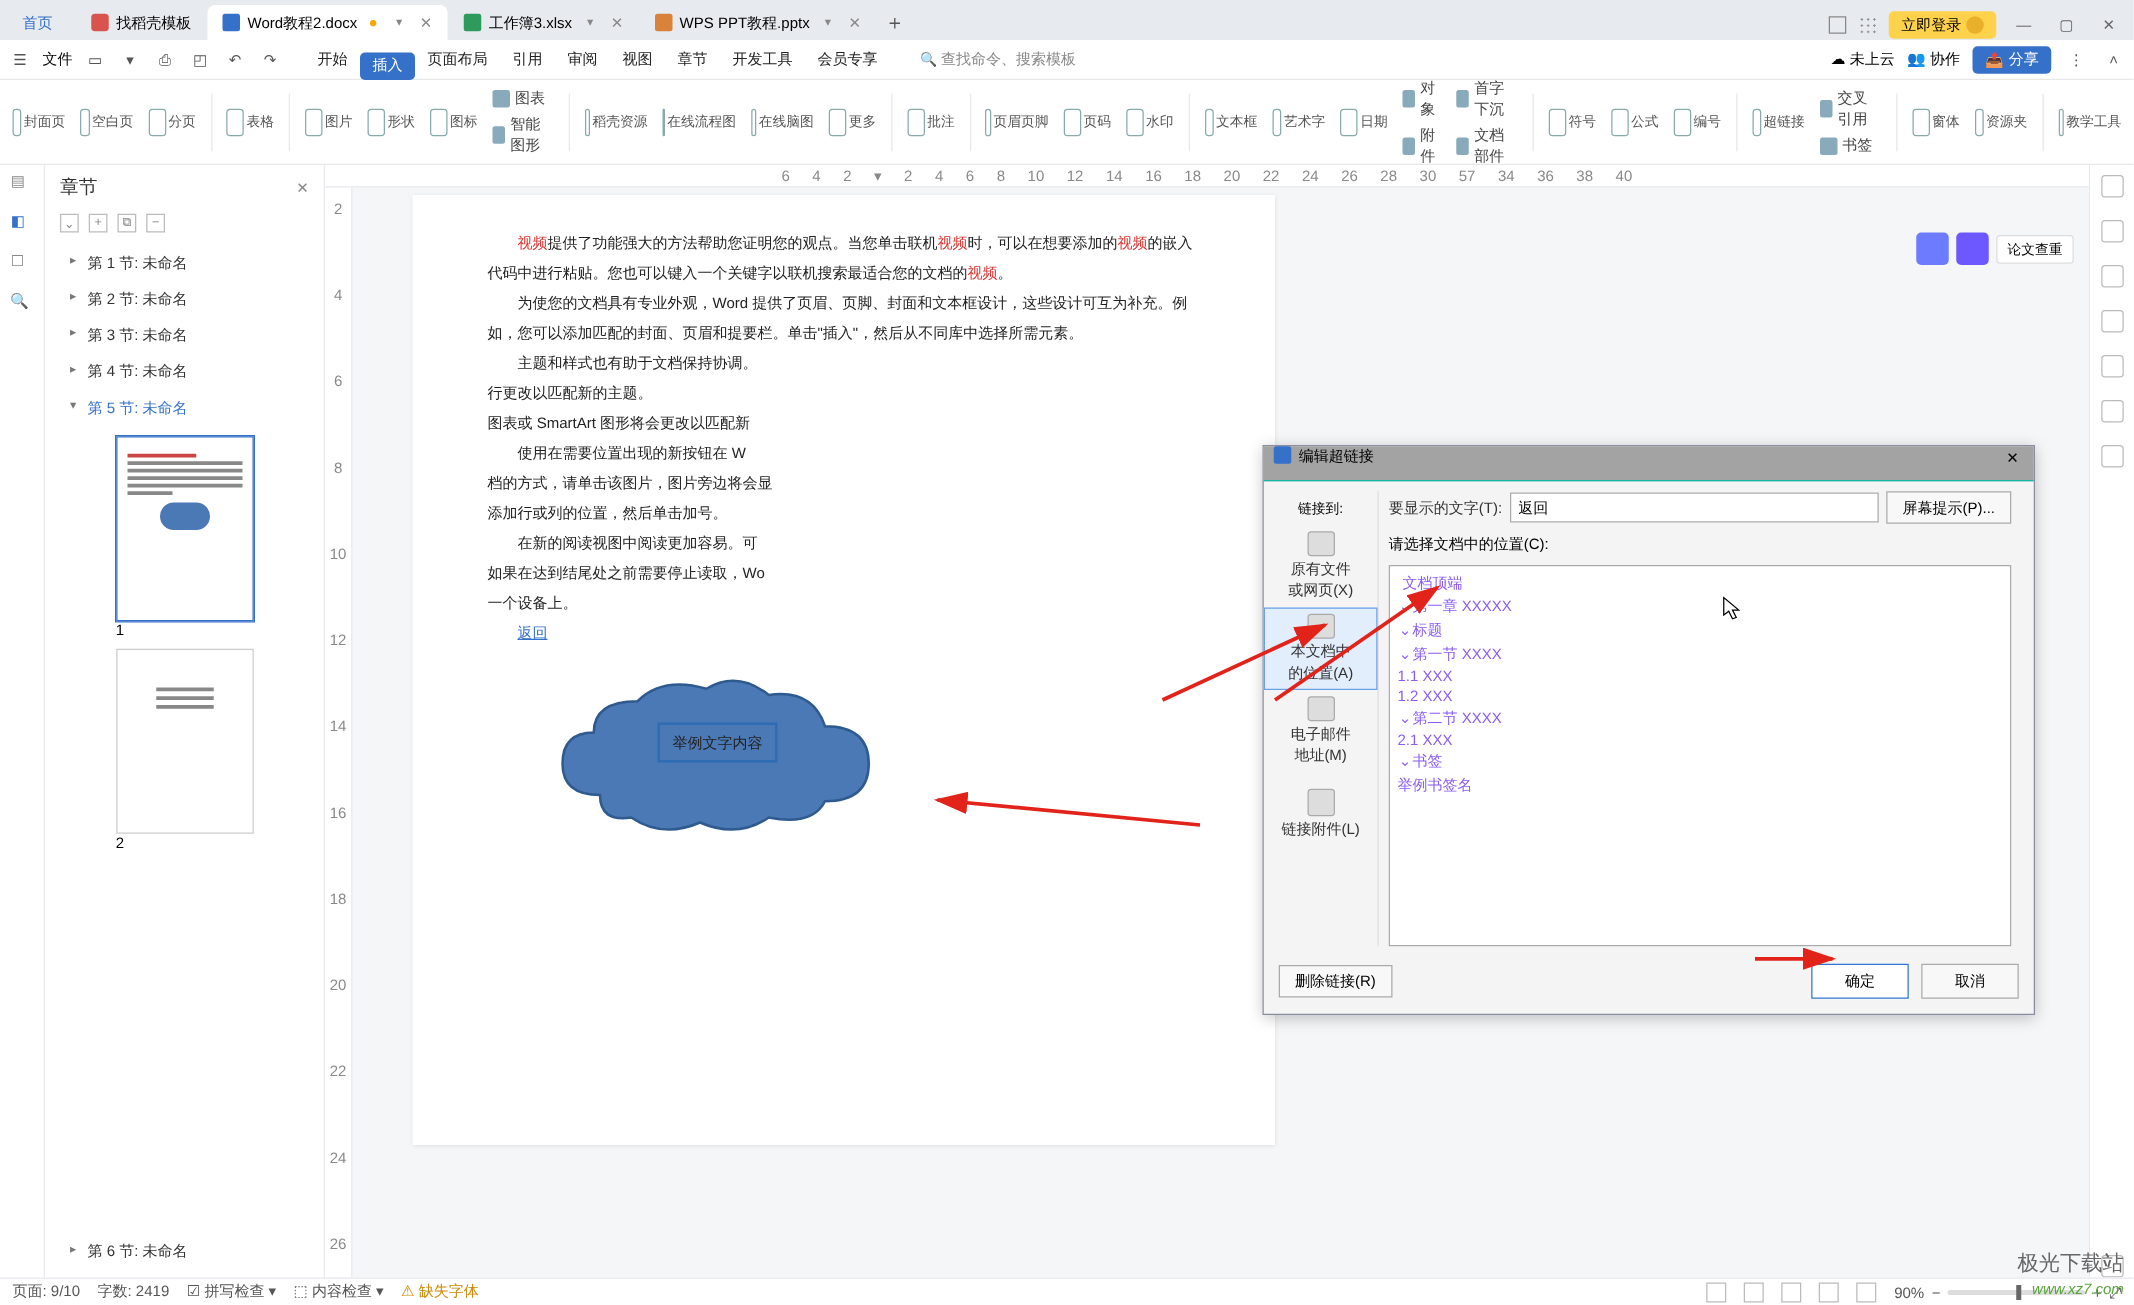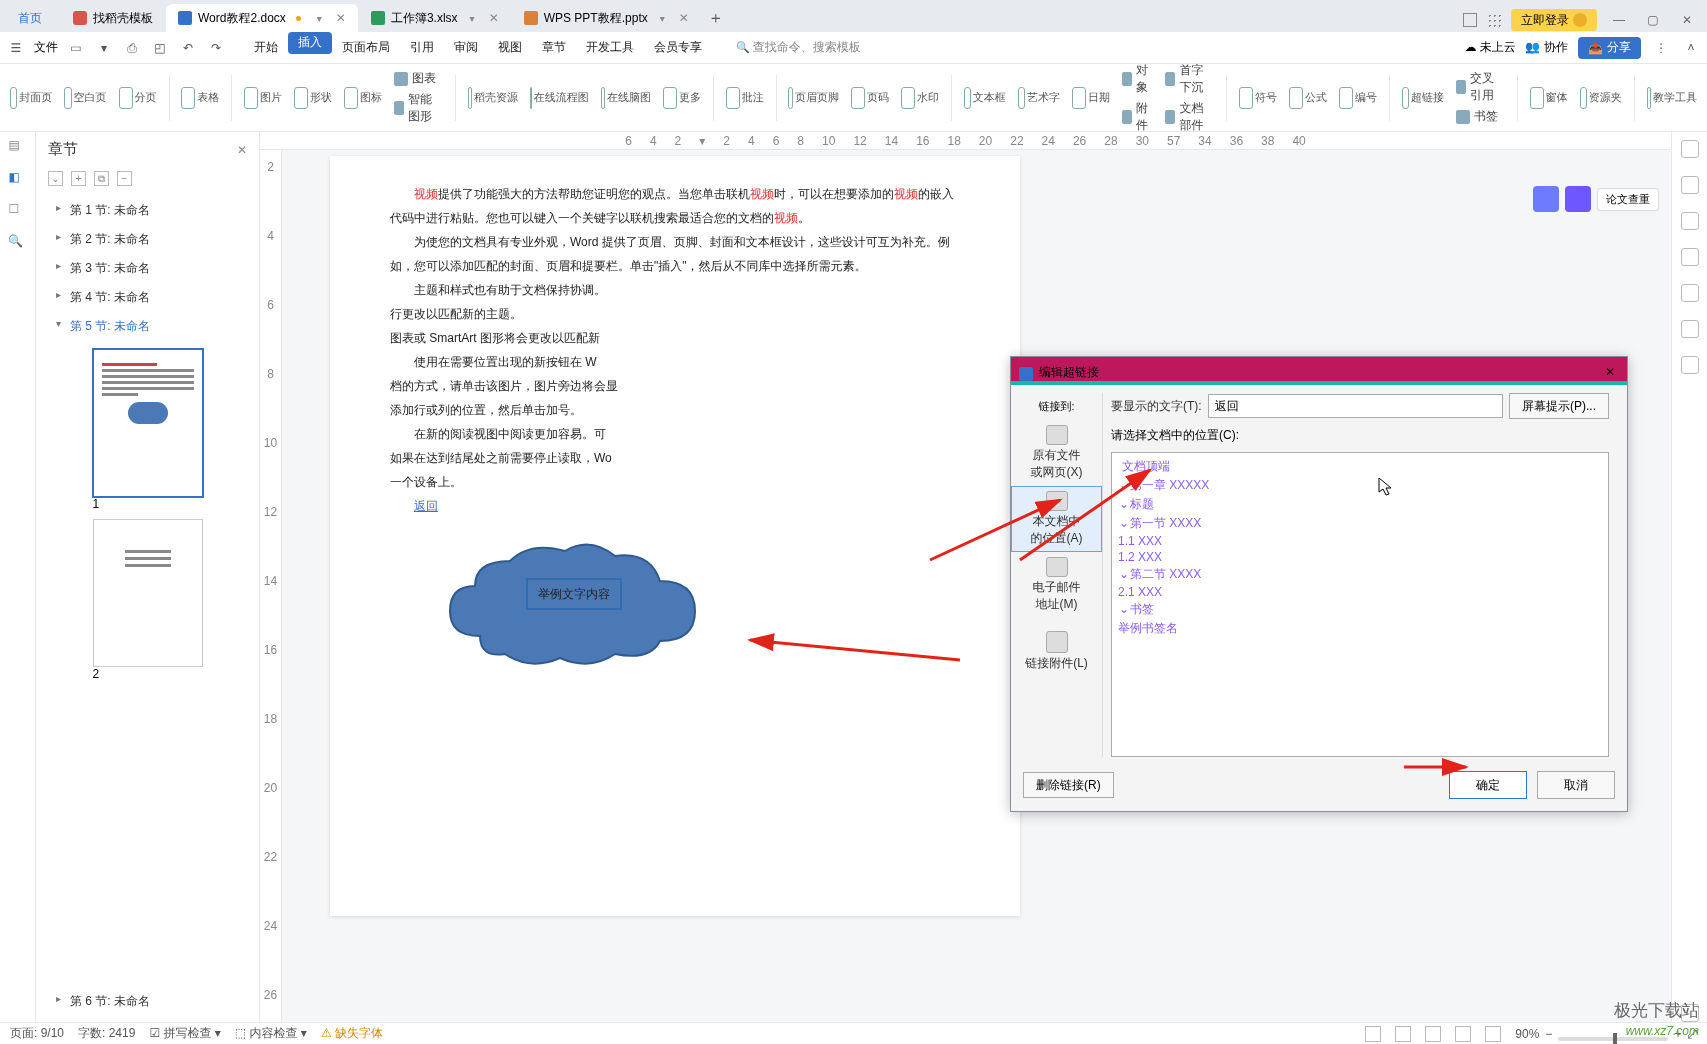--- a/index.html
+++ b/index.html
@@ -21,21 +21,21 @@
 .titlebar-right{margin-left:auto;display:flex;align-items:center;gap:10px;padding-right:8px}
 .login-btn{background:#ffd24b;height:22px;padding:0 10px;border-radius:4px;display:flex;align-items:center;gap:4px;font-size:11px}
 .login-btn .av{width:14px;height:14px;background:#e9b02c;border-radius:50%}
 .win-btn{width:24px;height:24px;display:flex;align-items:center;justify-content:center;color:#666}
 .sq-ico{width:14px;height:14px;border:1px solid #888}
 .grid-ico{width:14px;height:14px;background:radial-gradient(circle,#888 1px,transparent 1px);background-size:5px 5px}
 
 .menubar{height:32px;background:#fff;display:flex;align-items:center;border-bottom:1px solid #e6e8eb;padding:0 6px;gap:4px}
 .mb-left{display:flex;align-items:center;gap:8px}
 .mb-btn{width:20px;height:20px;display:flex;align-items:center;justify-content:center;color:#555}
-.mb-tabs{display:flex;align-items:flex-start;margin-left:14px;height:32px}
+.mb-tabs{display:flex;align-items:flex-end;margin-left:14px;height:32px}
 .mb-tabs span{padding:0 10px;height:32px;display:flex;align-items:center;color:#222;cursor:pointer}
 .mb-tabs span.act{background:#3571c9;color:#fff;border-radius:4px;height:22px;padding:0 10px}
 .mb-search{margin-left:20px;color:#888;font-size:11px}
 .mb-right{margin-left:auto;display:flex;align-items:center;gap:10px}
 .share-btn{background:#3571c9;color:#fff;height:22px;padding:0 10px;border-radius:4px;display:flex;align-items:center;gap:4px}
 
 .ribbon{height:68px;background:#fff;display:flex;align-items:center;border-bottom:1px solid #e6e8eb;padding:0 6px;gap:4px}
 .rbtn{display:flex;flex-direction:row;align-items:center;justify-content:center;height:58px;min-width:46px;padding:0 4px;color:#555;gap:2px;cursor:pointer}
 .rbtn .ric{width:22px;height:22px;border:1px solid #8aa;border-radius:3px}
 .rbtn .lbl{font-size:11px;white-space:nowrap}
@@ -68,21 +68,21 @@
 .vruler{position:absolute;left:0;top:0;width:22px;bottom:0;background:#fff;border-right:1px solid #e6e8eb;display:flex;flex-direction:column;align-items:center;color:#888;font-size:10px;gap:55px;padding-top:10px}
 .page{width:690px;min-height:760px;background:#fff;box-shadow:0 1px 4px rgba(0,0,0,.12);padding:26px 60px;color:#222;font-size:14px;line-height:2.0}
 .page p{text-indent:2em}
 .page .red{color:#d33}
 .page .link{color:#3571c9;text-decoration:underline;cursor:pointer}
 .cloud{margin-top:18px;width:280px;height:140px;position:relative;left:40px}
 .cloud svg{width:100%;height:100%}
 .cloudlbl{position:absolute;left:96px;top:42px;border:2px solid #2e6db3;background:#fff0;padding:2px 10px;color:#222}
 
 .dialog{position:absolute;left:1010px;top:356px;width:618px;height:456px;background:#f4f4f4;border:1px solid #8a8ca0;box-shadow:0 2px 12px rgba(0,0,0,.25)}
-.dlg-title{height:28px;background:#be185d;display:flex;align-items:flex-end;padding:0 8px;gap:6px;border-bottom:4px solid #14b8a6}
+.dlg-title{height:28px;background:#a3a3a3;display:flex;align-items:flex-start;padding:0 8px;gap:6px;border-bottom:1px solid #14b8a6}
 .dlg-title .dic{width:14px;height:14px;background:#3571c9;border-radius:2px}
 .dlg-close{margin-left:auto;width:18px;height:18px;display:flex;align-items:center;justify-content:center}
 .dlg-body{display:flex;padding:8px 10px 8px 0;height:380px}
 .dlg-left{width:92px;display:flex;flex-direction:column;border-right:1px solid #ddd}
 .dlg-left .opt{height:66px;display:flex;flex-direction:column;align-items:center;justify-content:center;gap:2px;font-size:11px;text-align:center;color:#333;padding:4px;cursor:pointer;border:1px solid transparent}
 .dlg-left .opt.sel{background:#e3eefc;border:1px solid #6aa0e5}
 .dlg-left .opt .oic{width:22px;height:22px;background:#ddd;border:1px solid #aaa;border-radius:3px}
 .dlg-right{flex:1;padding:0 8px;display:flex;flex-direction:column;gap:8px}
 .dlg-row{display:flex;align-items:center;gap:6px}
 .dlg-row label{white-space:nowrap;color:#333}
@@ -101,21 +101,21 @@
 .rpanel .ic{width:18px;height:18px;border:1px solid #bbb;border-radius:3px}
 
 .floatbtn{position:absolute;right:48px;top:186px;display:flex;align-items:center;gap:6px}
 .floatbtn .fa{width:26px;height:26px;background:#6d7cff;border-radius:4px}
 .floatbtn .fb{width:26px;height:26px;background:#6d57ff;border-radius:4px}
 .floatbtn .tx{background:#fff;border:1px solid #ddd;padding:3px 8px;border-radius:3px;font-size:11px}
 
 .status{position:absolute;left:0;right:0;bottom:0;height:22px;background:#fff;border-top:1px solid #e6e8eb;display:flex;align-items:center;padding:0 10px;color:#555;font-size:11px;gap:14px}
 .status .sp{flex:1}
 .status .stic{width:16px;height:16px;border:1px solid #bbb}
-.zoom{display:flex;align-items:flex-end;gap:6px}
+.zoom{display:flex;align-items:center;gap:6px}
 .zoom .bar{width:110px;height:4px;background:#ddd;position:relative;border-radius:2px}
 .zoom .bar .knob{position:absolute;left:55px;top:-4px;width:4px;height:12px;background:#666}
 
 .arrow{position:absolute;pointer-events:none}
 
 .wm{position:absolute;right:8px;bottom:6px;color:#58a53a;font-size:12px;font-style:italic}
 .wm2{position:absolute;right:8px;bottom:22px;color:#666;font-size:17px}
 
 .cursor{position:absolute}
 

